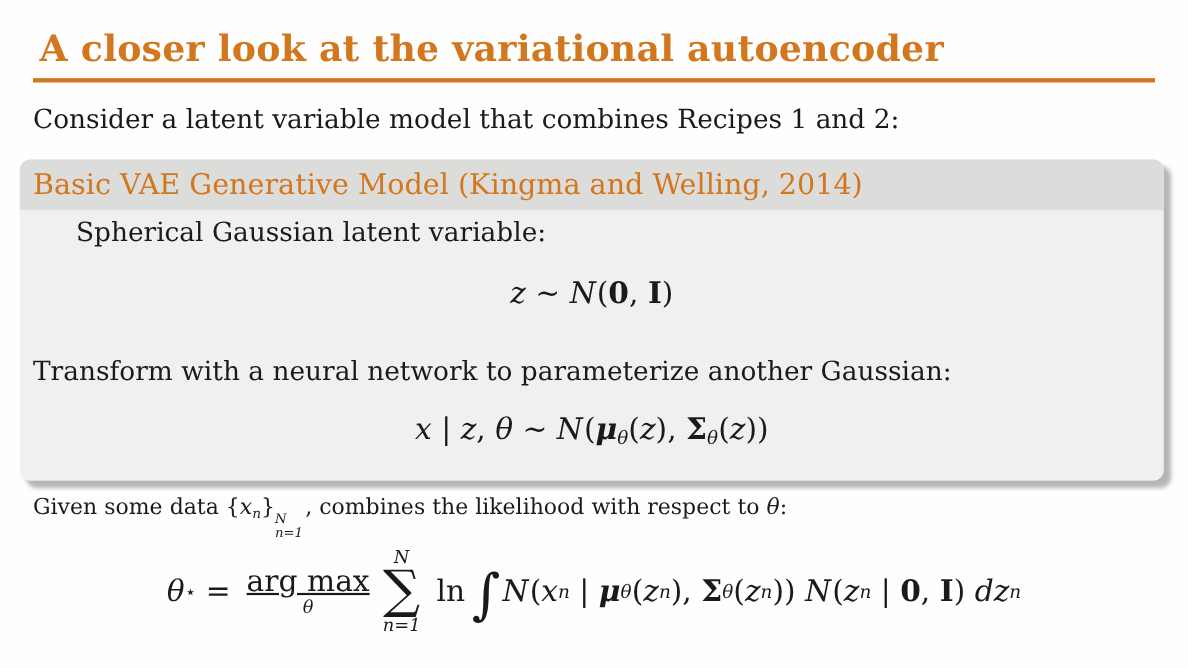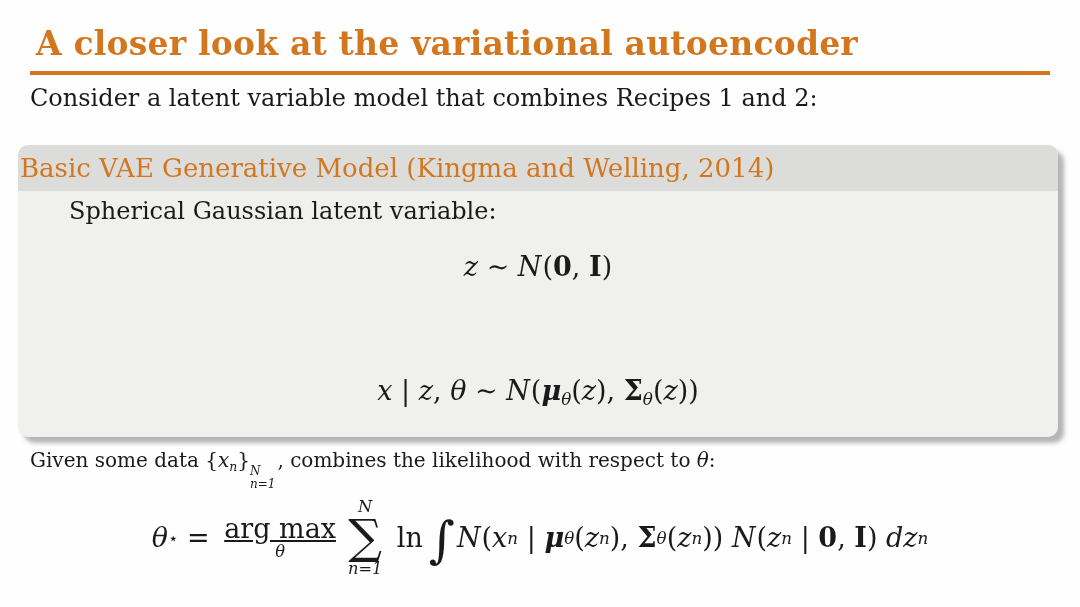--- a/index.html
+++ b/index.html
@@ -13,36 +13,36 @@
   .title{
     position:absolute; left:30px; top:18px; margin:6px;
     font-size:33px; font-weight:bold; letter-spacing:0.2px;
     color:var(--accent,#d2771e);
   }
   .rule{
     position:absolute; left:30px; top:71px; width:1020px; height:4px;
     background:var(--accent,#d2771e);
   }
   .intro{
-    position:absolute; left:30px; top:84px; margin:0;
+    position:absolute; left:30px; top:94px; margin:0;
     font-size:24px; color:var(--text,#1a1a1a);text-align:right;
   }
   .box{
     position:absolute; left:18px; top:145px; width:1040px; height:292px;
     background:var(--box-body-bg,#f0f0ef);
     border-radius:10px;
     box-shadow:6px 6px 4px rgba(120,120,120,0.55);
   }
   .box-header{
     position:absolute; left:0; top:0; width:100%; height:46px;
     background:var(--box-header-bg,#dcdcdb);
     border-radius:10px 10px 0 0;
     font-size:26px; line-height:46px;
     color:var(--accent,#d2771e);
-    padding-left:2px; box-sizing:border-box;
+    padding-left:12px; box-sizing:border-box;
   }
   .body-line{
     position:absolute; left:12px; margin:0;
     font-size:24px; color:var(--text,#1a1a1a);
   }
   .line1{top:52px;margin-left:39px;}
   .line2{top:178px;}
   .eq{font-size:27px; color:var(--text,#1a1a1a);}
   .eq-center{position:absolute; left:0; width:100%; text-align:center;}
   .eq1{top:106px;}
@@ -77,20 +77,21 @@
 
 <div class="slide">
   <h1 class="title">A closer look at the variational autoencoder</h1>
   <div class="rule"></div>
   <p class="intro">Consider a latent variable model that combines Recipes 1 and 2:</p>
 
   <div class="box">
     <div class="box-header">Basic VAE Generative Model (Kingma and Welling, 2014)</div>
     <p class="body-line line1">Spherical Gaussian latent variable:</p>
     <div class="eq eq-center eq1"><span class="m-it">z</span><span class="m-rm"> ∼ </span><span class="m-cal">N</span><span class="m-rm">(</span><span class="m-b">0</span><span class="m-rm">, </span><span class="m-b">I</span><span class="m-rm">)</span></div>
+    <p class="body-line line2">Transform with a neural network to parameterize another Gaussian:</p>
     <div class="eq eq-center eq2"><span class="m-it">x</span><span class="m-rm"> | </span><span class="m-it">z</span><span class="m-rm">, </span><span class="m-it">θ</span><span class="m-rm"> ∼ </span><span class="m-cal">N</span><span class="m-rm">(</span><span class="m-bi">μ</span><span class="m-sub">θ</span><span class="m-rm">(</span><span class="m-it">z</span><span class="m-rm">), </span><span class="m-b">Σ</span><span class="m-sub">θ</span><span class="m-rm">(</span><span class="m-it">z</span><span class="m-rm">))</span></div>
   </div>
 
   <p class="outro"><span class="m-rm">Given some data </span><span class="m-rm">{</span><span class="m-it">x</span><span class="m-sub">n</span><span class="m-rm">}</span><span class="m-stack m-supsub">
         <span class="m-top">N</span>
         <span class="m-bot">n=1</span>
       </span><span class="m-rm">, combines the likelihood with respect to </span><span class="m-it">θ</span><span class="m-rm">:</span></p>
   <div class="eq eq-big">
       <span class="m-it">θ</span>
       <span class="m-sup">⋆</span>

